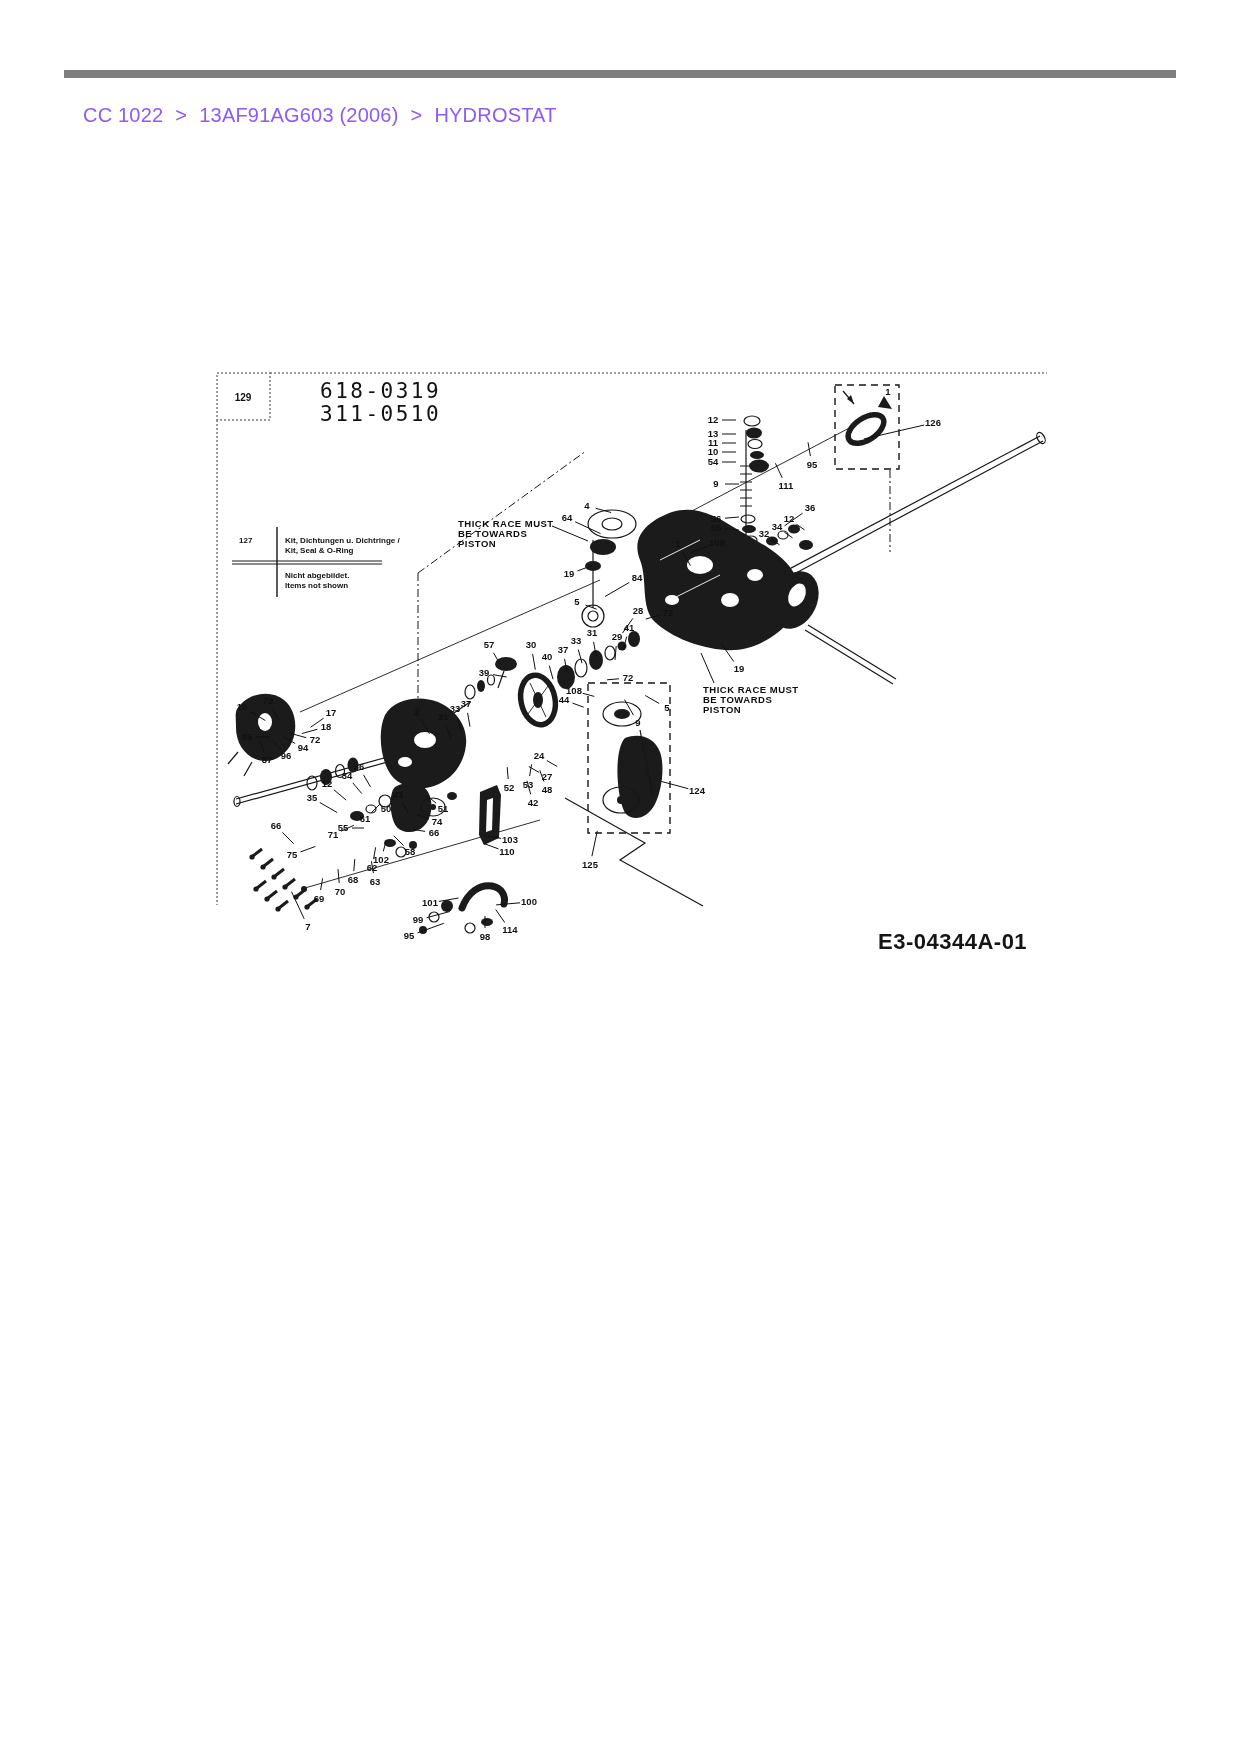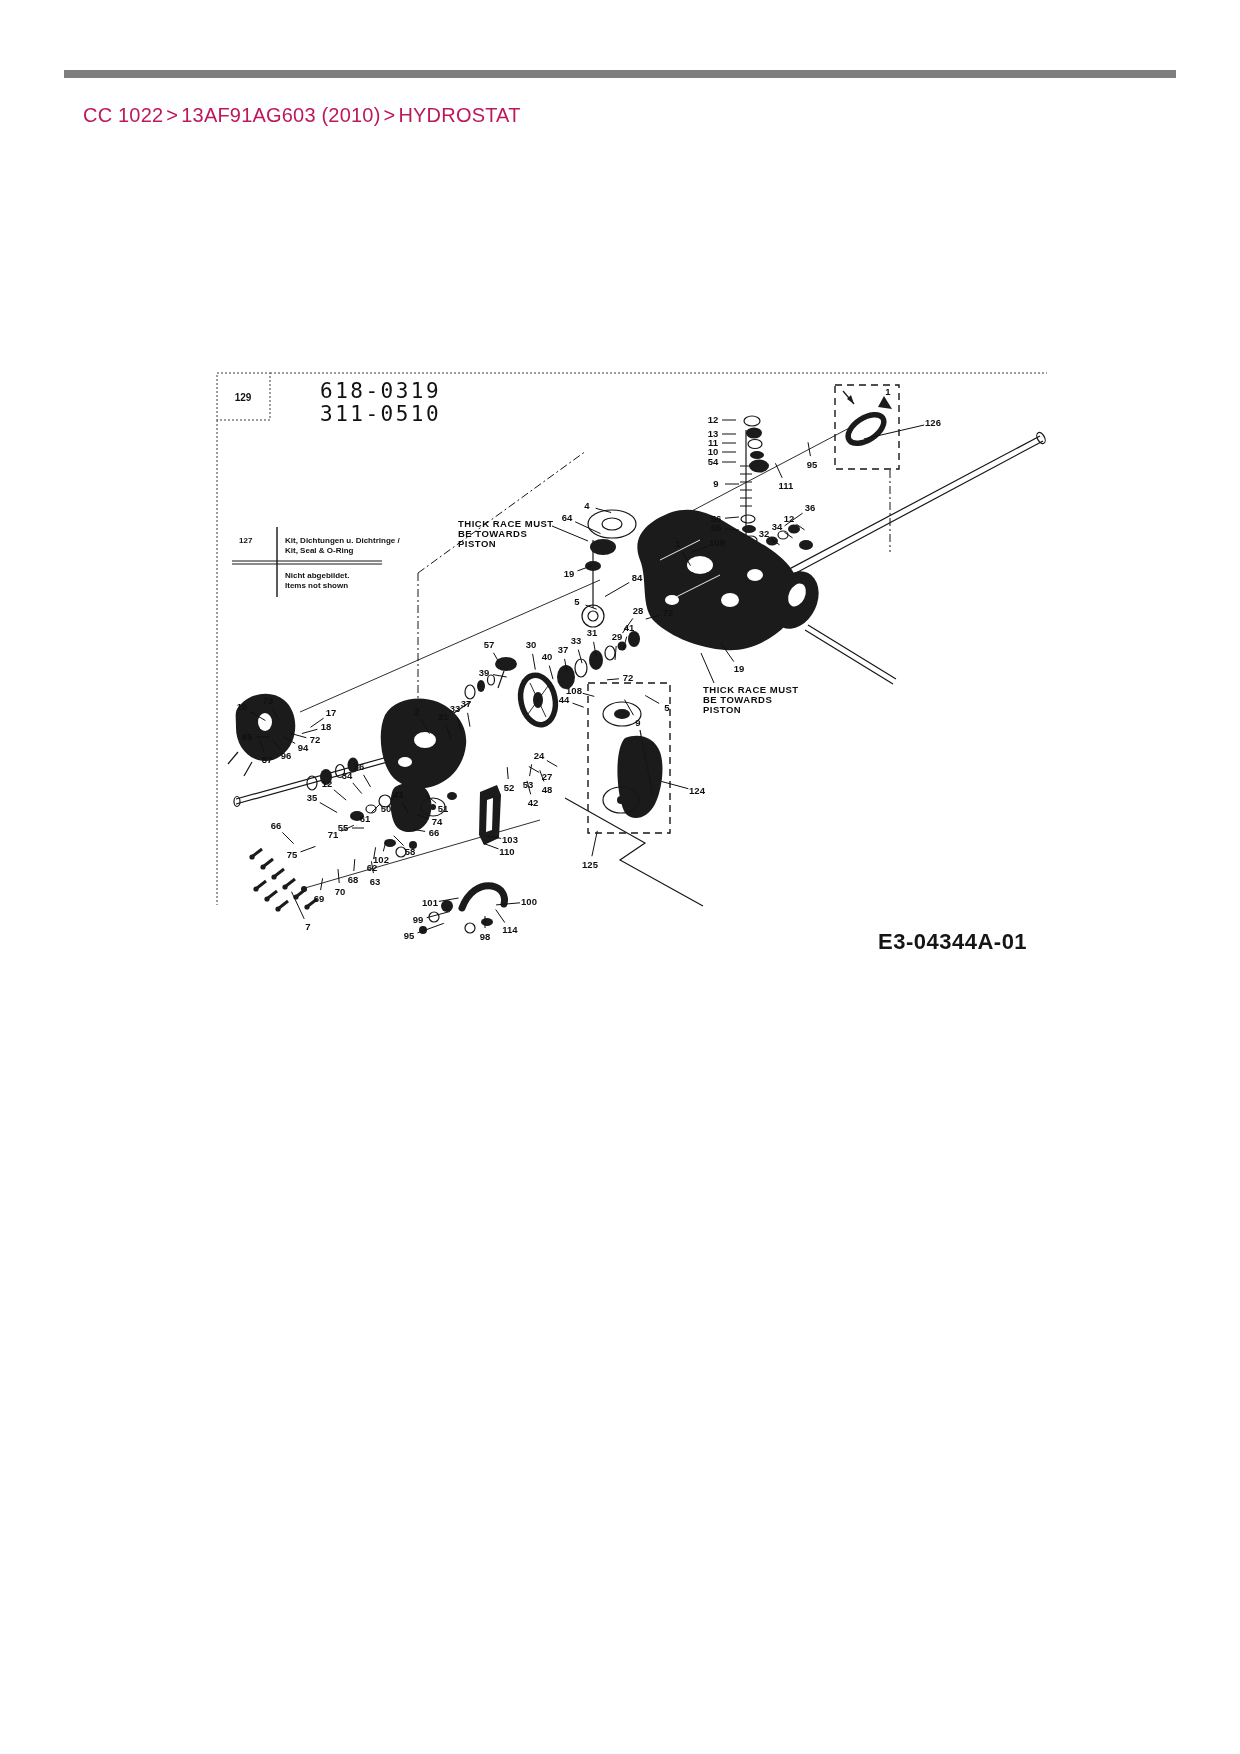--- a/index.html
+++ b/index.html
@@ -1,18 +1,18 @@
 <!DOCTYPE html>
 <html><head>
 <meta charset="utf-8">
 <style>
   html,body{margin:0;padding:0;background:#fff;}
   body{width:1240px;height:1754px;position:relative;font-family:"Liberation Sans",sans-serif;}
   .topbar{position:absolute;left:64px;top:70px;width:1112px;height:8px;background:#7e7e7e;}
-  .breadcrumb{position:absolute;left:83px;top:104px;font-size:20px;color:#be185d;display:flex;gap:3px;letter-spacing:.2px;}
+  .breadcrumb{position:absolute;left:83px;top:104px;font-size:20px;color:#8b5cf6;display:flex;gap:12px;letter-spacing:.2px;}
   .crumb{white-space:nowrap;}
   svg.diagram{position:absolute;left:0;top:0;}
   
   .plabel{font:bold 9.5px "Liberation Sans",sans-serif;fill:#101010;text-anchor:middle;dominant-baseline:middle;}
   .leader{stroke:#101010;stroke-width:1;}
   .ln{stroke:#161616;fill:none;stroke-width:1.2;}
   .thin{stroke:#161616;fill:none;stroke-width:.9;}
   .blob{fill:#1b1b1b;stroke:none;}
   .hole{fill:#ffffff;stroke:none;}
   .ring{stroke:#1b1b1b;stroke-width:5.5;fill:none;}
@@ -27,21 +27,21 @@
   .whiteline{stroke:#fff;stroke-width:.9;fill:none;}
 </style>
 </head>
 <body>
 
 <div class="topbar"></div>
 
 <div class="breadcrumb">
   <span class="crumb">CC 1022</span>
   <span class="crumb">&gt;</span>
-  <span class="crumb">13AF91AG603 (2010)</span>
+  <span class="crumb">13AF91AG603 (2006)</span>
   <span class="crumb">&gt;</span>
   <span class="crumb">HYDROSTAT</span>
 </div>
 
 <svg class="diagram" width="1240" height="1754" viewBox="0 0 1240 1754">
 
   <g>
     <rect x="217" y="373" width="53" height="47" class="frame"></rect>
     <line x1="270" y1="373" x2="1047" y2="373" class="frame"></line>
     <line x1="217" y1="420" x2="217" y2="905" class="frame"></line>

